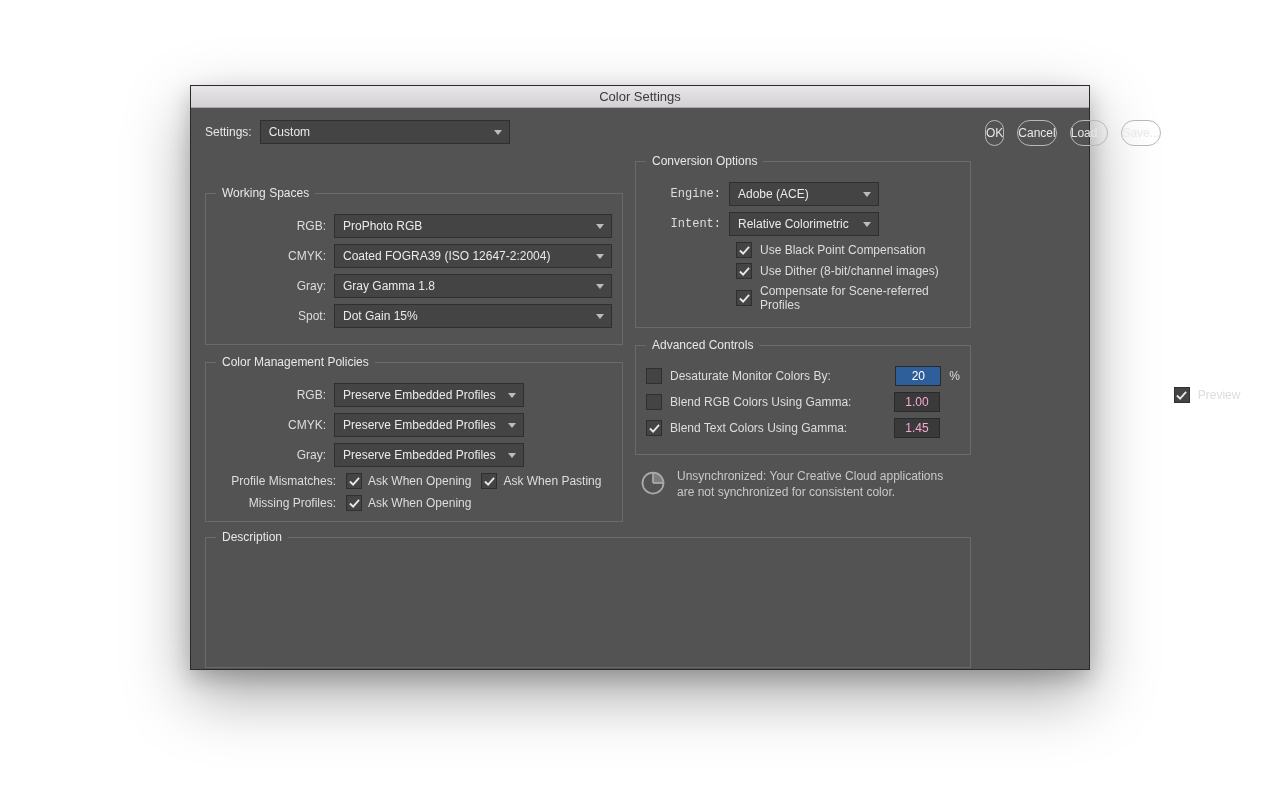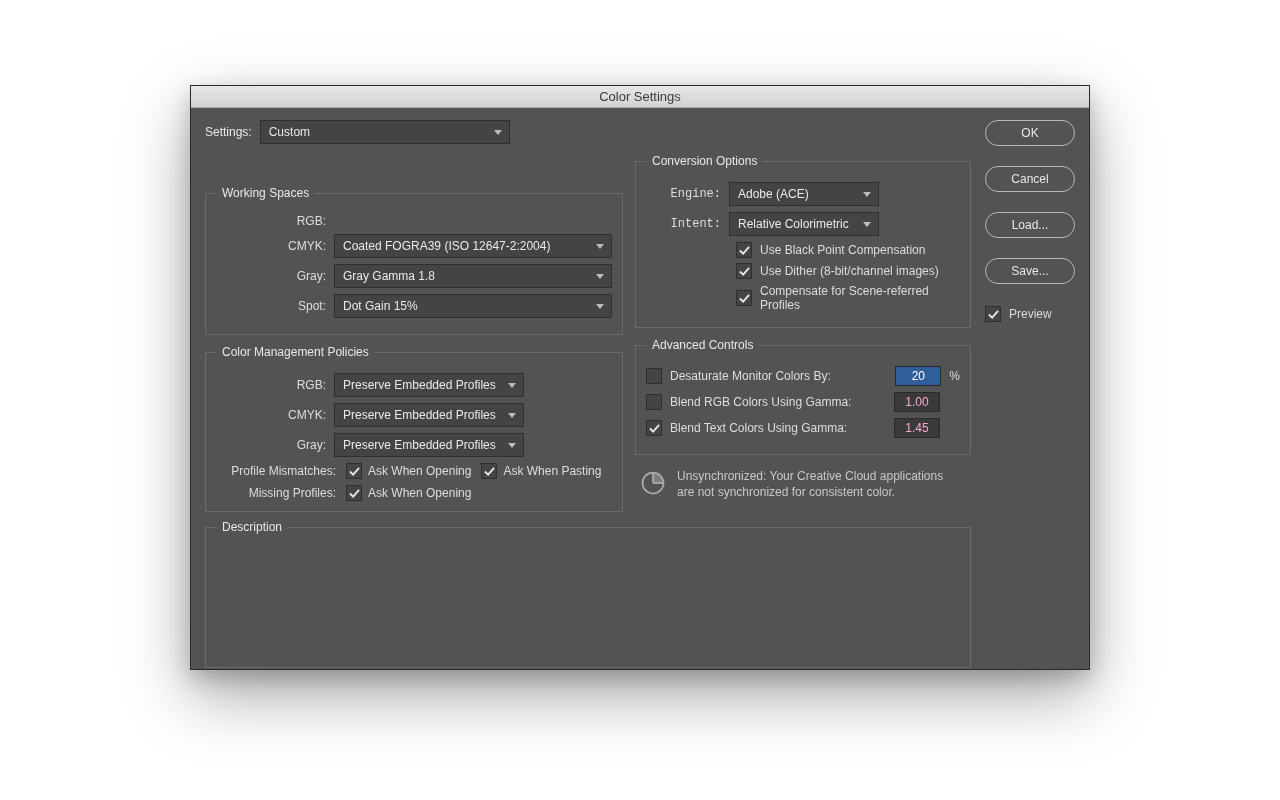--- a/index.html
+++ b/index.html
@@ -11,21 +11,21 @@
     color: #ddd; font-size: 12px;
     display: flex; flex-direction: column;
   }
   .titlebar {
     height: 22px; background: linear-gradient(#e8e6e8,#d3d1d3);
     border-bottom: 1px solid #a8a8a8; text-align: center; line-height: 22px;
     color: #3a3a3a; font-size: 13px;
   }
   .body { flex: 1; display: flex; padding: 12px 14px 1px 14px; gap: 14px; }
   .main { flex: 1; display: flex; flex-direction: column; gap: 8px; }
-  .side { width: 90px; display: flex; flex-direction: column; gap: 20px; align-items: stretch; }
+  .side { width: 90px; display: flex; gap: 13px; align-items: stretch; }
   .settings-row { display: flex; align-items: center; gap: 8px; margin-bottom: 2px; }
   .settings-row .lbl { color: #e8e8e8; }
   .columns { display: flex; gap: 12px; }
   .colL { width: 418px; display: flex; flex-direction: column; gap: 10px; margin-top: 32px; }
   .colR { flex: 1; display: flex; flex-direction: column; gap: 10px; }
   fieldset {
     border: 1px solid #6a6a6a; padding: 8px 10px 10px 10px; position: relative;
   }
   legend { padding: 0 6px; color: #e8e8e8; font-size: 12px; }
   .row { display: flex; align-items: center; gap: 8px; margin: 6px 0; }
@@ -85,20 +85,21 @@
         <div class="select settings"><span>Custom</span></div>
       </div>
 
       <div class="columns">
         <div class="colL">
 
           <fieldset>
             <legend>Working Spaces</legend>
             <div class="row">
                 <span class="rlabel">RGB:</span>
+              <div class="select"><span>ProPhoto RGB</span></div>
               </div>
             <div class="row">
                 <span class="rlabel">CMYK:</span>
               <div class="select"><span>Coated FOGRA39 (ISO 12647-2:2004)</span></div>
               </div>
             <div class="row">
                 <span class="rlabel">Gray:</span>
               <div class="select"><span>Gray Gamma 1.8</span></div>
               </div>
             <div class="row">

